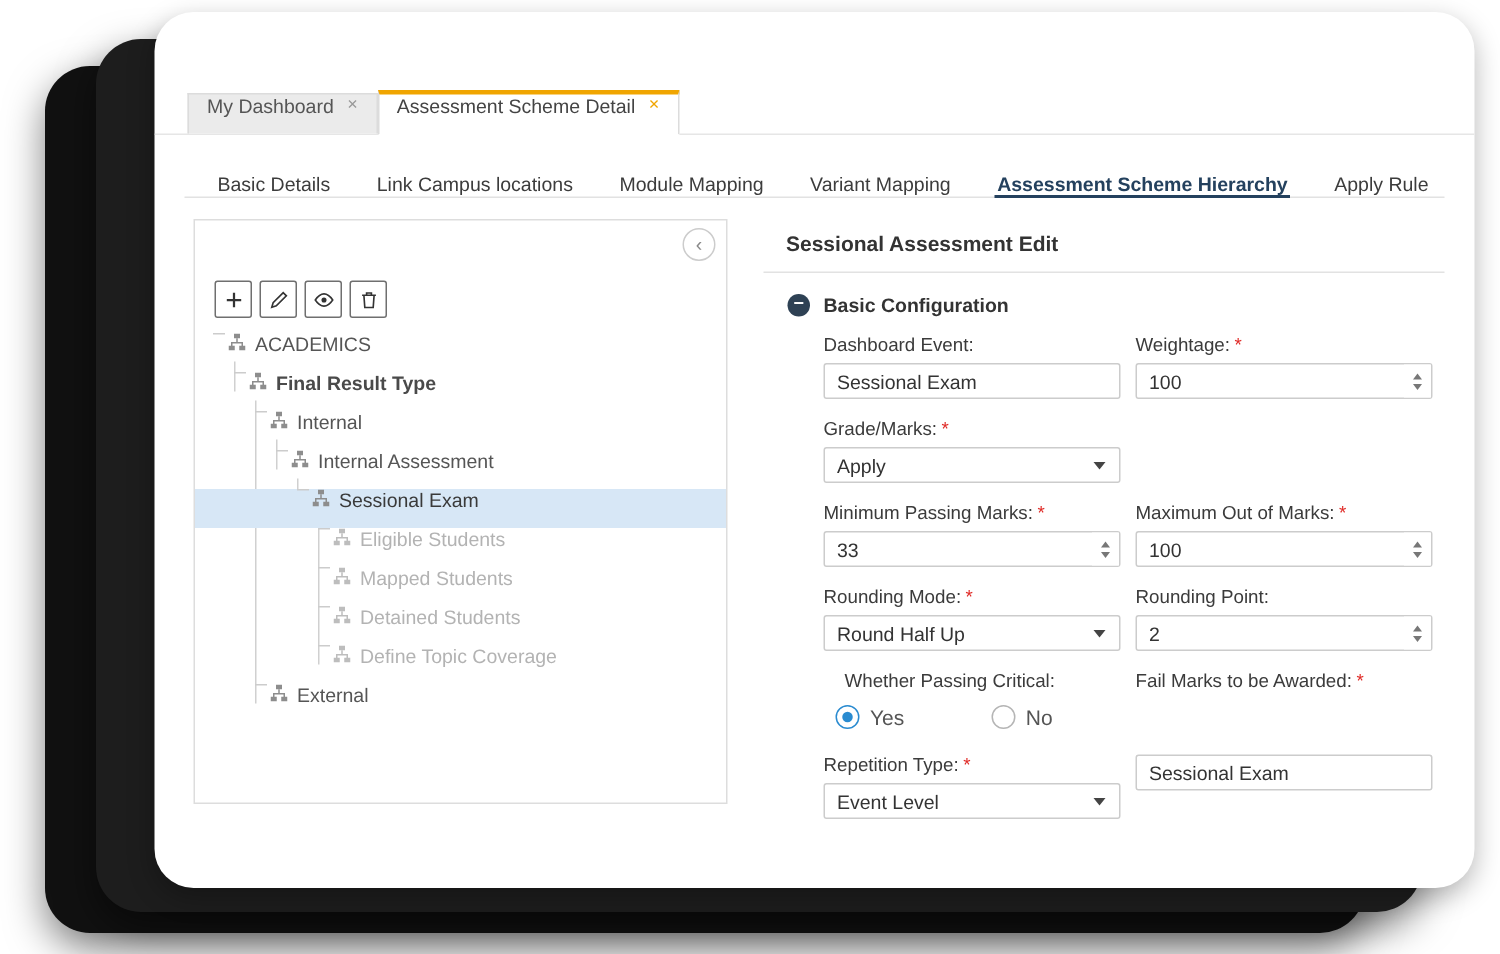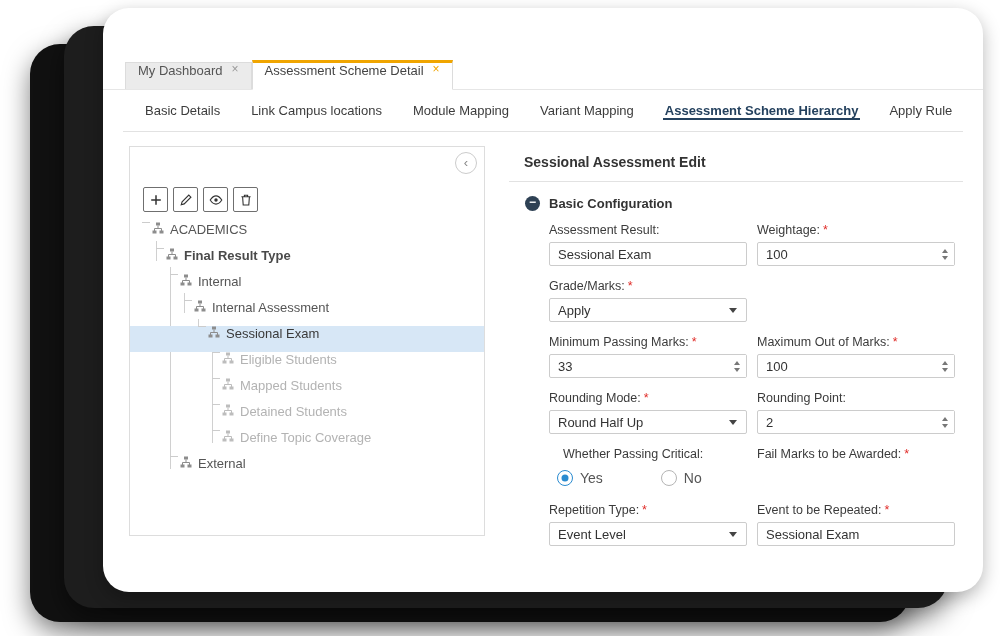--- a/index.html
+++ b/index.html
@@ -21,21 +21,21 @@
     border-bottom:1px solid #e6e6e6; }
   .tab { display:flex; align-items:flex-start; gap:9px; height:27px; padding:0 12px;
     font-size:13px; color:#555; background:#ebebeb; border:1px solid #dcdcdc;
     border-bottom:none; cursor:pointer; }
   .tab .x { font-size:12px; color:#9a9a9a; line-height:1; }
   .tab.active { background:#fff; color:#444; height:30px; margin-bottom:-1px;
     border-top:3px solid #f0a500; border-bottom:1px solid #fff; }
   .tab.active .x { color:#f0a500; }
 
   
-  .nav { display:flex; gap:27px; align-items:center; margin:0 20px; padding-left:20px;
+  .nav { display:flex; gap:27px; align-items:flex-end; margin:0 20px; padding-left:20px;
     height:42px; border-bottom:1px solid #e2e2e2; font-size:13px; color:#3c3c3c; }
   .nav-item { display:flex; align-items:center; padding:0 2px; cursor:pointer;
     border-bottom:2px solid transparent; margin-bottom:-1px; }
   .nav-item.active { color:#24415e; font-weight:700; border-bottom-color:#24415e; }
 
   
   .content { display:flex; align-items:flex-start; margin:14px 20px 0 26px; }
 
   
   .tree-panel { position:relative; width:356px; height:390px; border:1px solid #ddd; }
@@ -282,21 +282,21 @@
 
         <div class="section-head">
           <span class="collapse-circle">−</span>
           <span>Basic Configuration</span>
         </div>
 
         <div class="fields">
 
           <div class="field">
             <label class="flabel">
-              <span>Assessment Result:</span>
+              <span>Dashboard Event:</span>
             </label>
             <input class="tin" type="text" value="Sessional Exam" style="">
           </div>
 
           <div class="field">
             <label class="flabel">
               <span>Weightage:</span><span class="req">*</span>
             </label>
             <div class="spin">
               <input class="tin" type="text" value="100" style="">
@@ -392,23 +392,20 @@
             <label class="flabel">
               <span>Repetition Type:</span><span class="req">*</span>
             </label>
             <div class="sel">
               <span>Event Level</span>
               <i class="caret"></i>
             </div>
           </div>
 
           <div class="field">
-            <label class="flabel">
-              <span>Event to be Repeated:</span><span class="req">*</span>
-            </label>
             <input class="tin" type="text" value="Sessional Exam" style="">
           </div>
 
         </div>
       </div>
 
     </div>
   </div>
 </div>
 

